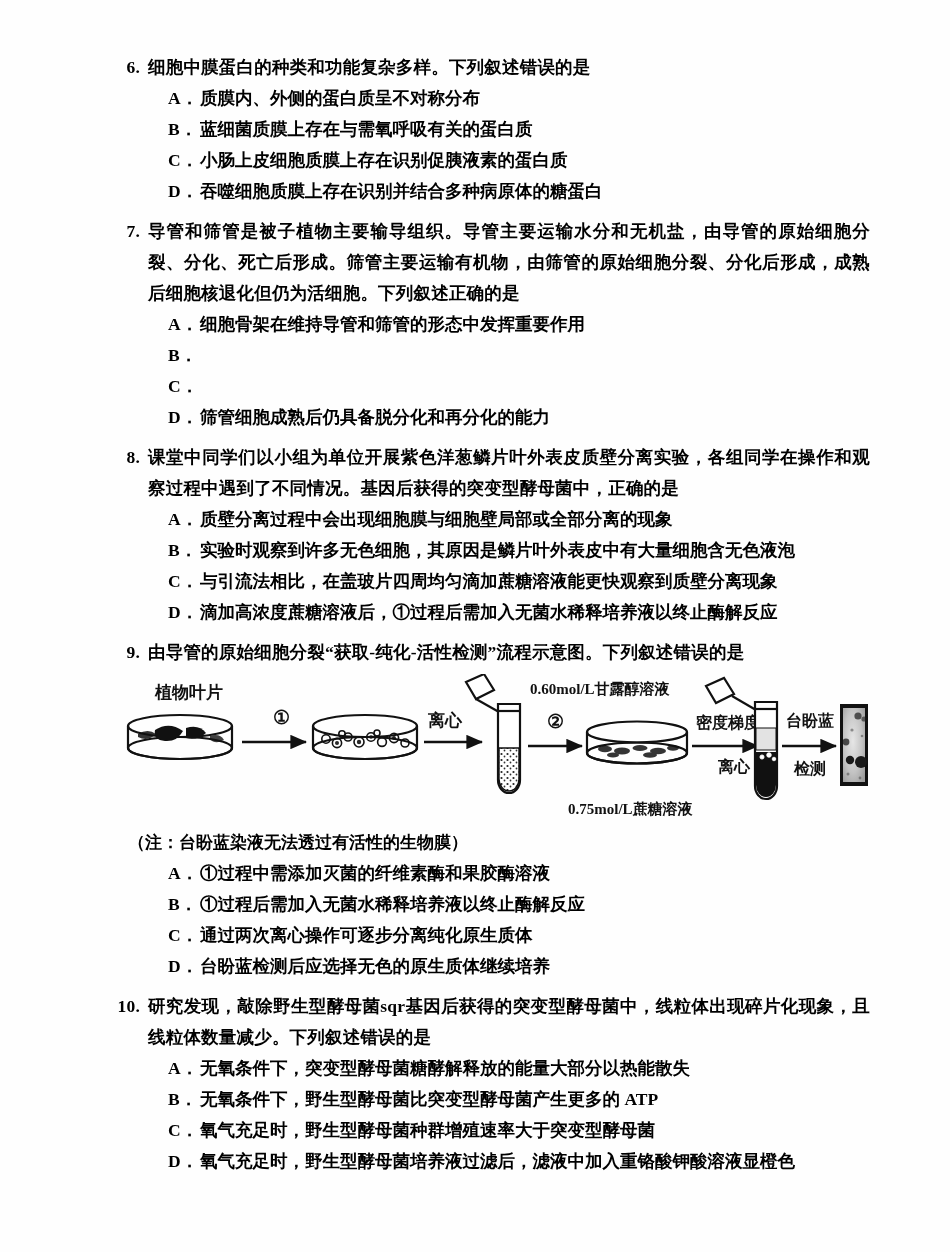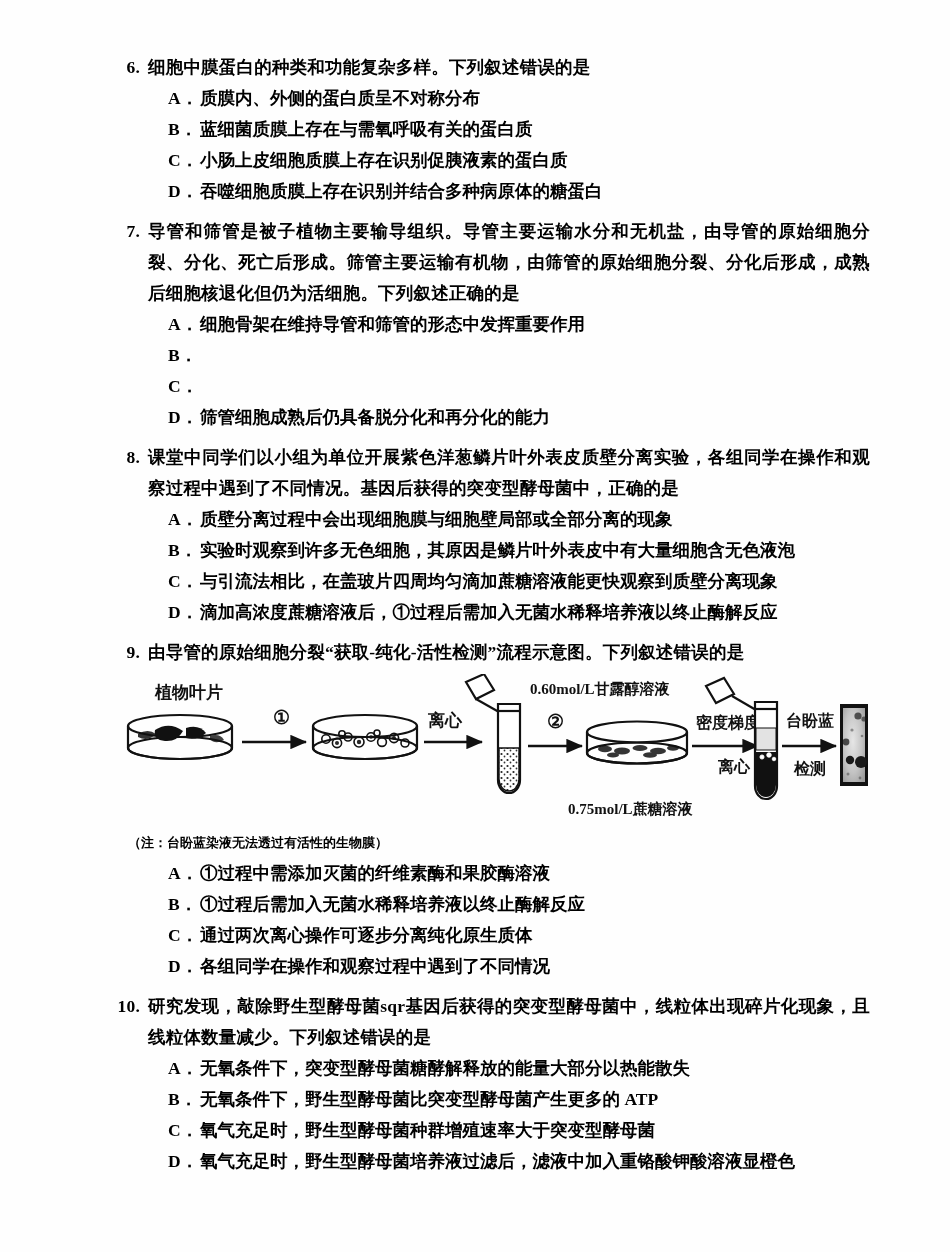--- a/index.html
+++ b/index.html
@@ -66,21 +66,21 @@
   }
   .opt-letter {
     flex: 0 0 auto;
     width: 32px;
     font-family: "Liberation Serif", serif;
     letter-spacing: 0px;
   }
   .opt-text { flex: 1 1 auto; }
 
   .note {
-    font-size: 13px;
+    font-size: 17px;
     line-height: 30px;
     font-weight: 600;
     padding-left: 18px;
     margin-top: 4px;
   }
 
   .italic-gene { font-family: "Liberation Serif", serif; }
 
   
   .footer {
@@ -341,21 +341,21 @@
         <div class="option">
           <span class="opt-letter">B．</span>
           <span class="opt-text">①过程后需加入无菌水稀释培养液以终止酶解反应</span>
         </div>
         <div class="option">
           <span class="opt-letter">C．</span>
           <span class="opt-text">通过两次离心操作可逐步分离纯化原生质体</span>
         </div>
         <div class="option">
           <span class="opt-letter">D．</span>
-          <span class="opt-text">各组同学在操作和观察过程中遇到了不同情况</span>
+          <span class="opt-text">台盼蓝检测后应选择无色的原生质体继续培养</span>
         </div>
       </div>
     </div>
 
     <div class="question">
       <div class="q-head">
         <span class="q-num">10.</span>
         <span class="q-stem"><span>研究发现，敲除野生型酵母菌</span><span class="italic-gene">sqr</span><span>基因后获得的突变型酵母菌中，线粒体出现碎片化现象，且线粒体数量减少。下列叙述错误的是</span></span>
       </div>
       <div class="options">

